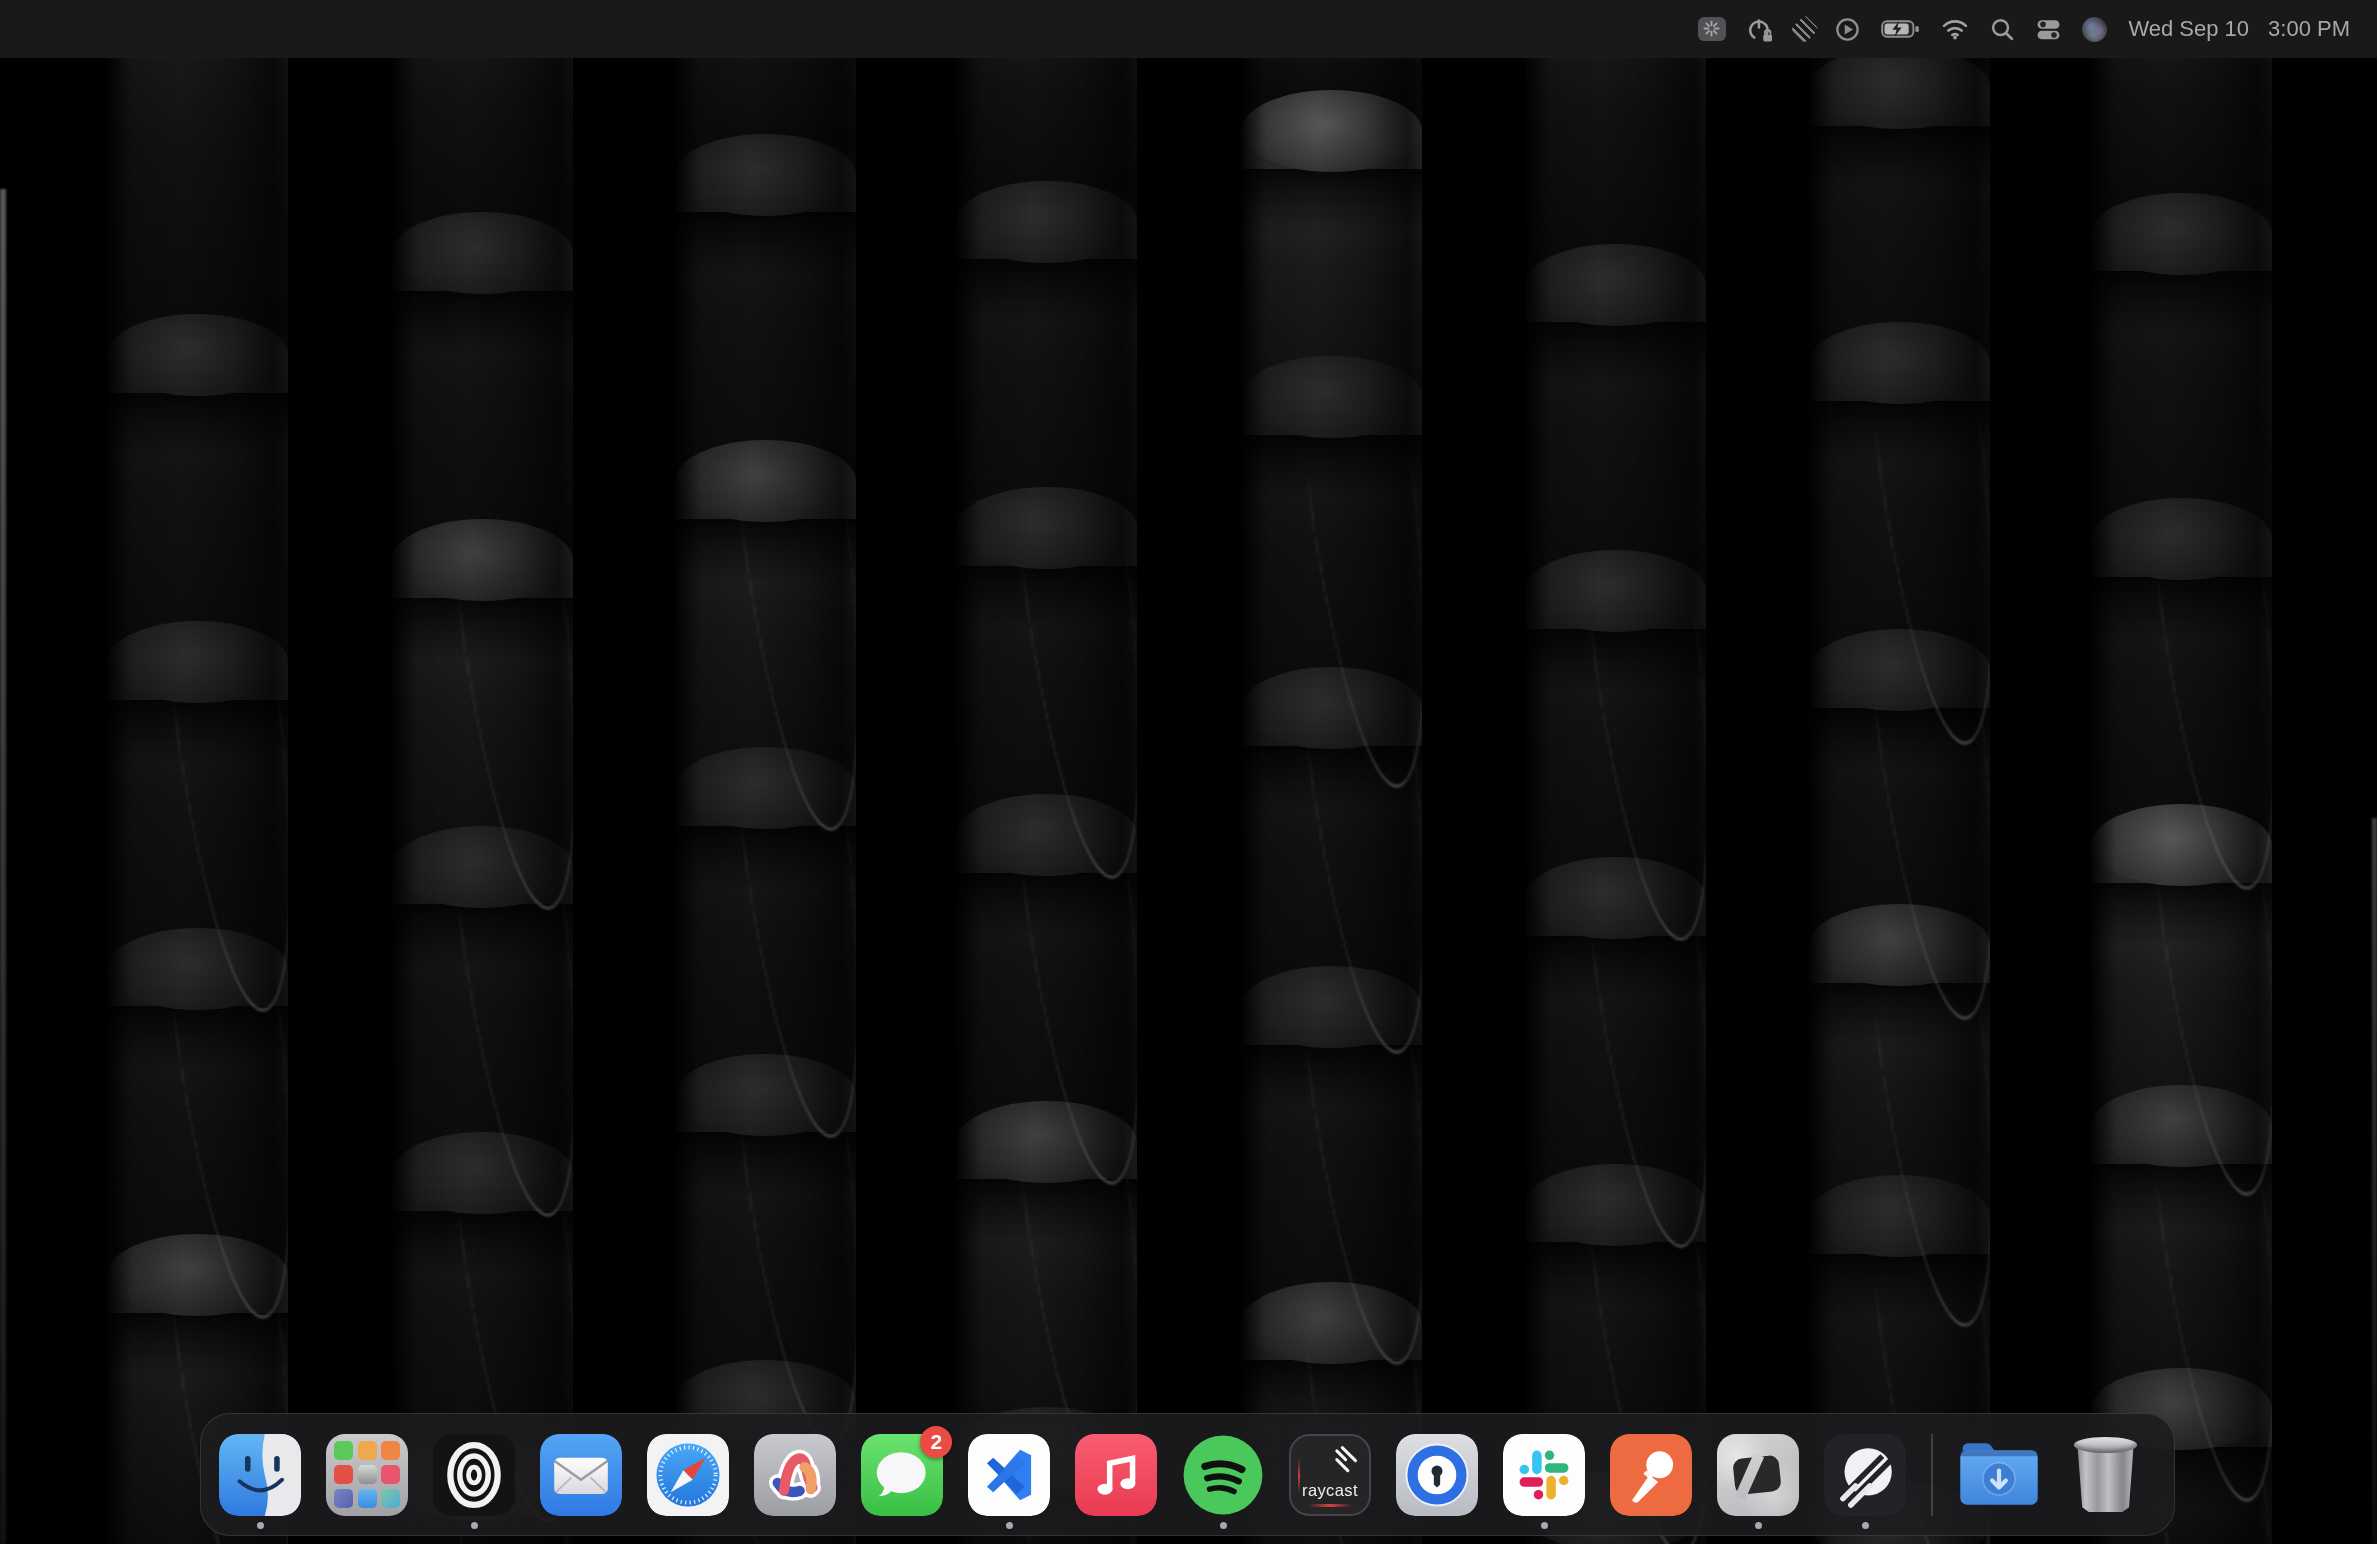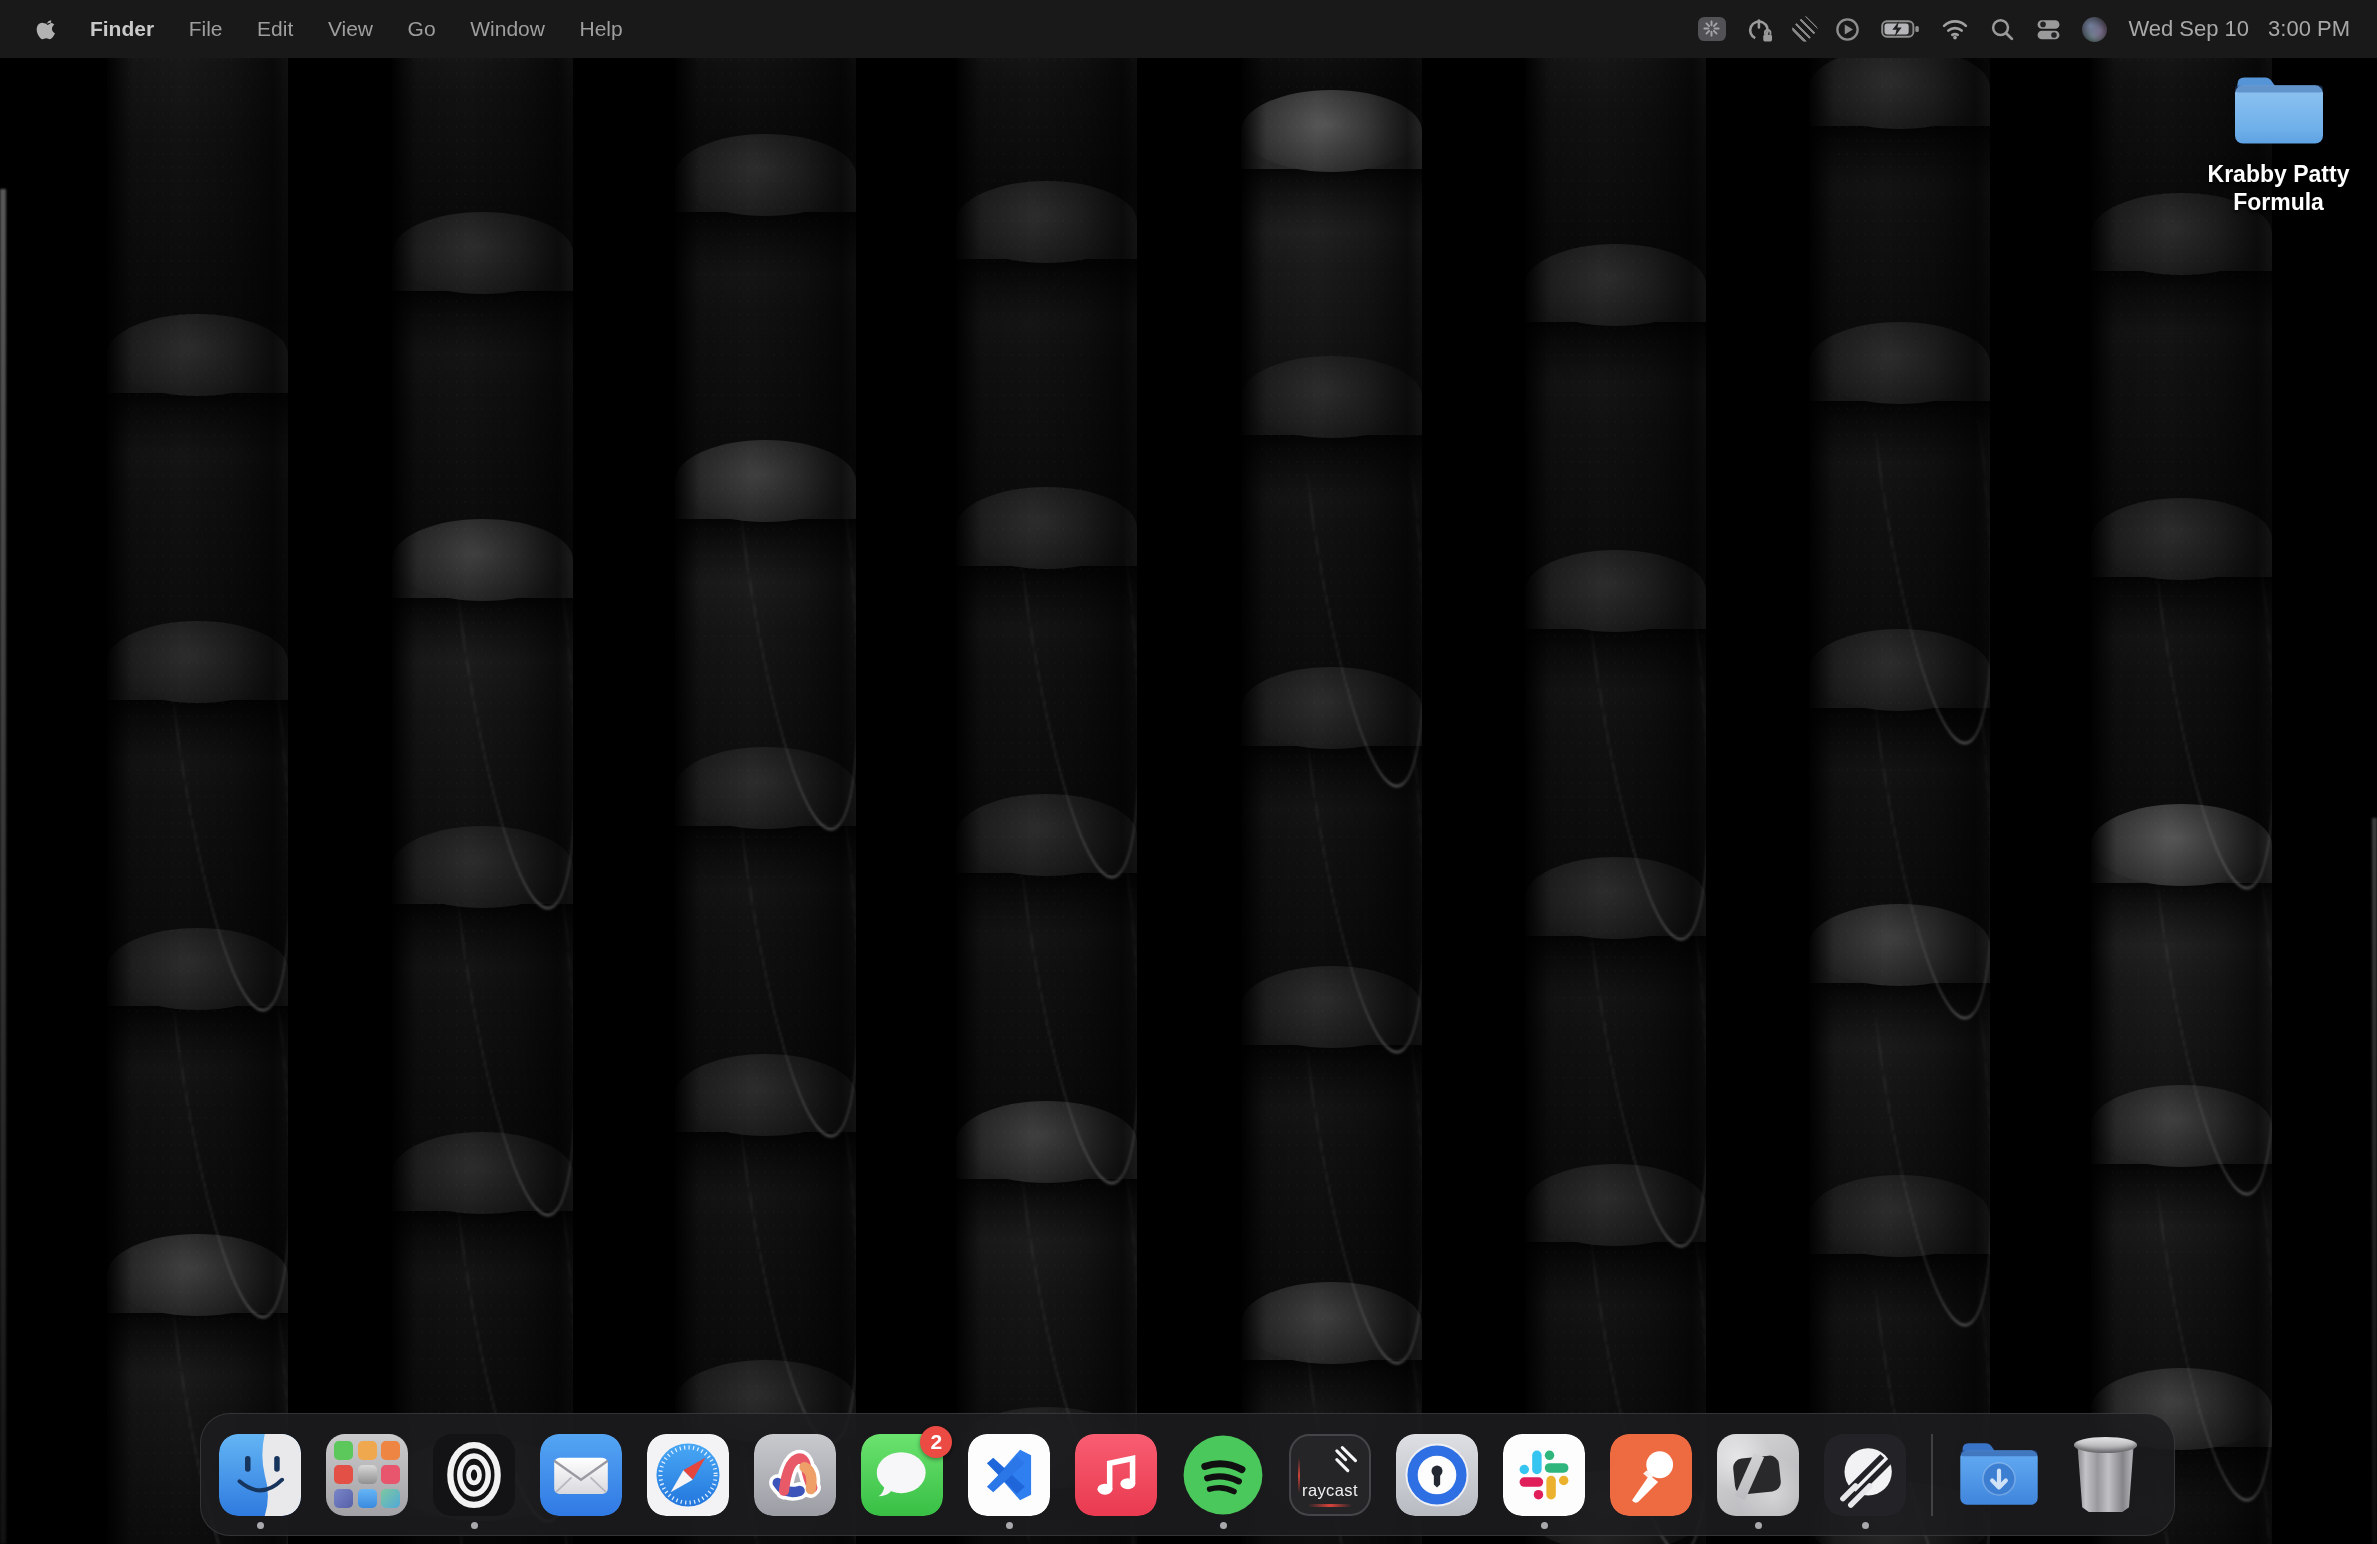--- a/index.html
+++ b/index.html
@@ -304,34 +304,20 @@
         <div class="seg-top b1" style="top: 1368px;"></div>
         <div class="seg-arc" style="top: 1417px;"></div>
         <div class="speck"></div>
         <div class="shade"></div>
       </div>
     </div>
   <div class="edge-sliver" style="left:0;top:189px;bottom:0;width:6.3px;background:linear-gradient(180deg,rgba(160,160,160,.55),rgba(90,90,90,.2));"></div>
   <div class="edge-sliver" style="right:0;top:818px;bottom:0;width:5.5px;background:linear-gradient(180deg,rgba(150,150,150,.4),rgba(80,80,80,.15));"></div>
 
   <div id="menubar">
-    <div class="left">
-      <span class="apple">
-        <svg width="23.6" height="23.6" viewBox="0 0 24 24">
-            <path fill="#b2b2b2" d="M16.4 3.2c-1.1.1-2.4.8-3.2 1.7-.7.8-1.3 2-1.1 3.2 1.2.1 2.5-.6 3.3-1.5.8-.9 1.3-2.1 1-3.4zM20.3 16.6c-.5 1.2-.8 1.7-1.4 2.8-.9 1.4-2.2 3.2-3.8 3.2-1.4 0-1.8-.9-3.7-.9s-2.4.9-3.7.9c-1.6 0-2.8-1.6-3.7-3-2.6-3.9-2.8-8.5-1.3-11 1.1-1.7 2.9-2.8 4.5-2.8 1.7 0 2.8 1 4.2 1 1.4 0 2.2-1 4.2-1 1.5 0 3 .8 4.1 2.2-3.6 2-3 7.1.6 8.6z"></path>
-          </svg>
-      </span>
-      <span class="menu-item appname">Finder</span>
-      <span class="menu-item">File</span>
-      <span class="menu-item">Edit</span>
-      <span class="menu-item">View</span>
-      <span class="menu-item">Go</span>
-      <span class="menu-item">Window</span>
-      <span class="menu-item">Help</span>
-    </div>
     <div class="right">
       <span class="sicon tile-star">
         <svg width="19" height="19" viewBox="0 0 24 24">
           <g stroke="#a6a6aa" stroke-width="2.4" stroke-linecap="round">
             <line x1="12" y1="3" x2="12" y2="8"></line>
               <line x1="12" y1="16" x2="12" y2="21"></line>
             <line x1="3" y1="12" x2="8" y2="12"></line>
               <line x1="16" y1="12" x2="21" y2="12"></line>
             <line x1="5.6" y1="5.6" x2="9" y2="9"></line>
               <line x1="15" y1="15" x2="18.4" y2="18.4"></line>
@@ -388,38 +374,20 @@
         </svg>
       </span>
       <span class="sicon siri"></span>
       <span class="clock">
         <span>Wed Sep 10</span>
         <span>3:00 PM</span>
       </span>
     </div>
   </div>
 
-  <div id="desk-folder">
-    <svg width="96" height="77" viewBox="0 0 122 98">
-      <defs>
-          <linearGradient id="fdg" x1="0" y1="0" x2="0" y2="1">
-        <stop offset="0" stop-color="#8fc3f1"></stop>
-            <stop offset=".75" stop-color="#6fb0ea"></stop>
-            <stop offset="1" stop-color="#5fa2e2"></stop>
-      </linearGradient>
-        </defs>
-      <path d="M8 16 q0 -9 9 -9 h26 q6 0 9 5 l5 7 h-49 z" fill="#5694d8"></path>
-      <rect x="5" y="17" width="112" height="74" rx="10" fill="url(#fdg)"></rect>
-      <rect x="5" y="17" width="112" height="9" rx="4.5" fill="rgba(35,80,150,.4)"></rect>
-    </svg>
-    <div class="flabel">
-      <div>Krabby Patty</div>
-      <div>Formula</div>
-    </div>
-  </div>
 
   <div id="dock">
 
     <div class="dock-item running">
       <svg class="tile" width="82" height="82" viewBox="0 0 104 104">
         <defs>
             <linearGradient id="fng" x1="0" y1="0" x2="0" y2="1">
           <stop offset="0" stop-color="#63b5f4"></stop>
               <stop offset="1" stop-color="#2e7adf"></stop>
             </linearGradient>

